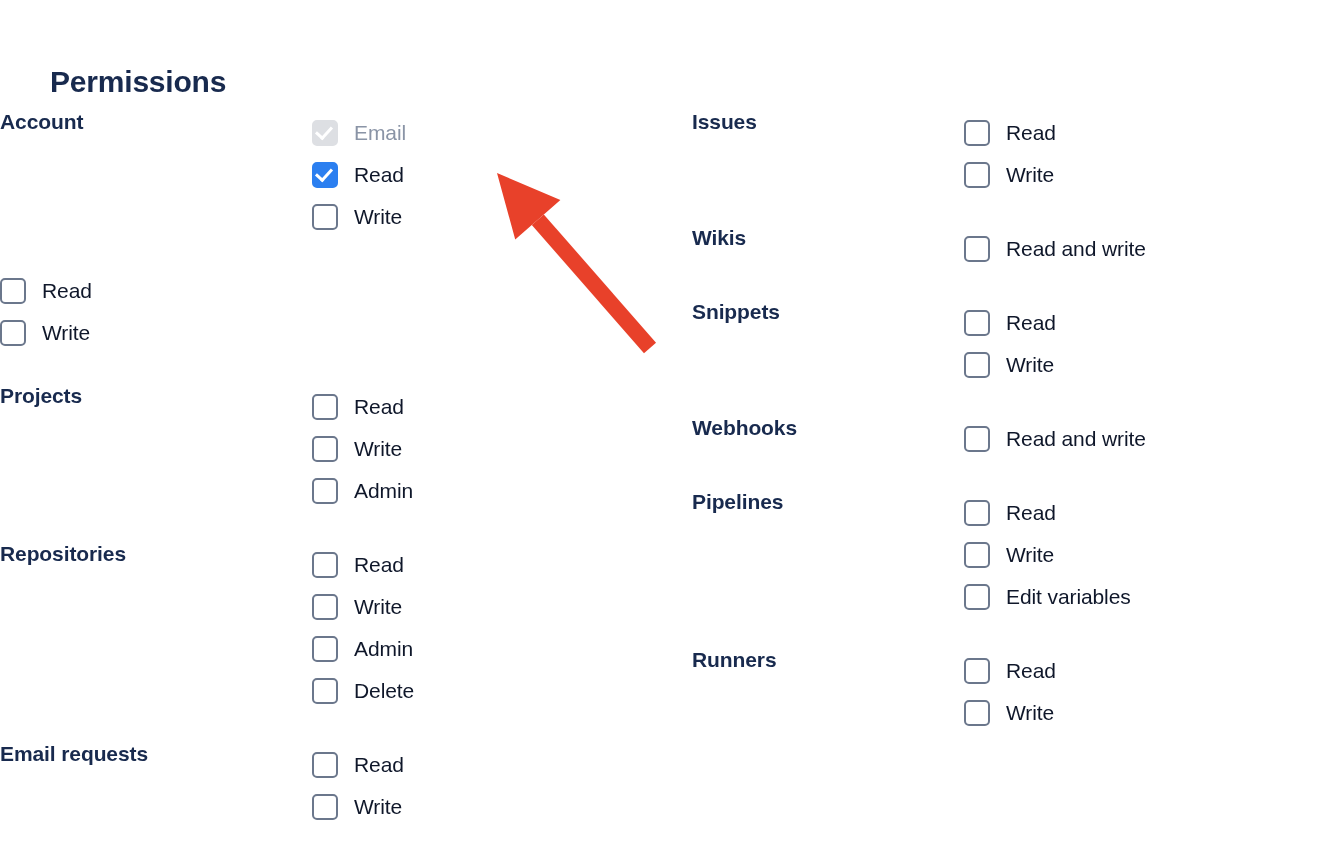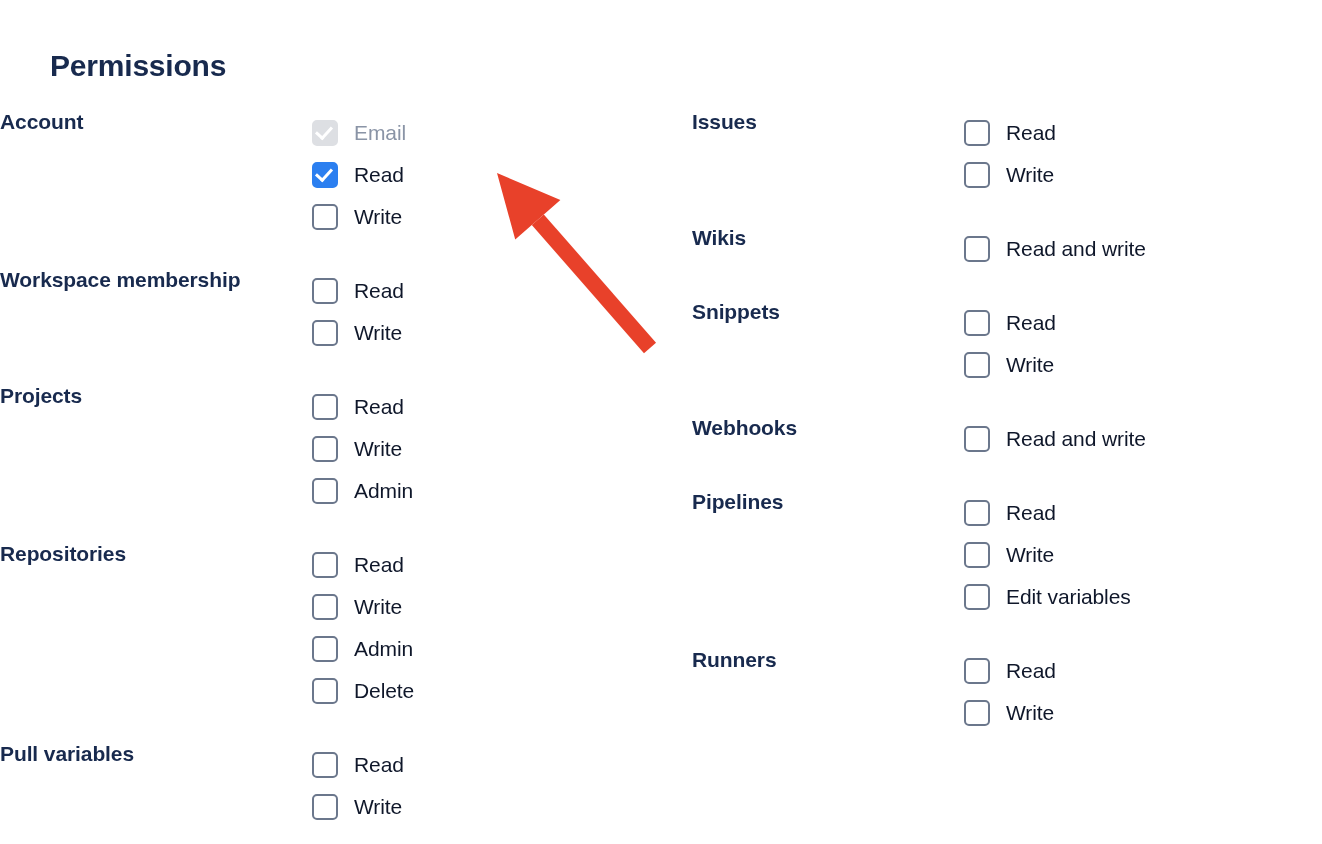--- a/index.html
+++ b/index.html
@@ -19,21 +19,21 @@
   #page-root {
     position: relative;
     width: 1322px;
     height: 844px;
   }
 
   
   .page-title {
     position: absolute;
     left: 50px;
-    top: 48px;
+    top: 64px;
     font-size: 30px;
     font-weight: bold;
     color: #182A4E;
     letter-spacing: -0.2px;
     line-height: 36px;
   }
 
   
   .perm-column {
     position: absolute;
@@ -151,21 +151,20 @@
             </span>
             <span class="perm-option-label">Read</span>
           </label>
           <label class="perm-option">
             <span class="cb"></span>
             <span class="perm-option-label">Write</span>
           </label>
         </div>
       </div>
       <div class="perm-group">
-        <div class="perm-group-label">Workspace membership</div>
         <div class="perm-options">
           <label class="perm-option">
             <span class="cb"></span>
             <span class="perm-option-label">Read</span>
           </label>
           <label class="perm-option">
             <span class="cb"></span>
             <span class="perm-option-label">Write</span>
           </label>
         </div>
@@ -202,21 +201,21 @@
             <span class="cb"></span>
             <span class="perm-option-label">Admin</span>
           </label>
           <label class="perm-option">
             <span class="cb"></span>
             <span class="perm-option-label">Delete</span>
           </label>
         </div>
       </div>
       <div class="perm-group">
-        <div class="perm-group-label">Pull variables</div>
+        <div class="perm-group-label">Email requests</div>
         <div class="perm-options">
           <label class="perm-option">
             <span class="cb"></span>
             <span class="perm-option-label">Read</span>
           </label>
           <label class="perm-option">
             <span class="cb"></span>
             <span class="perm-option-label">Write</span>
           </label>
         </div>

